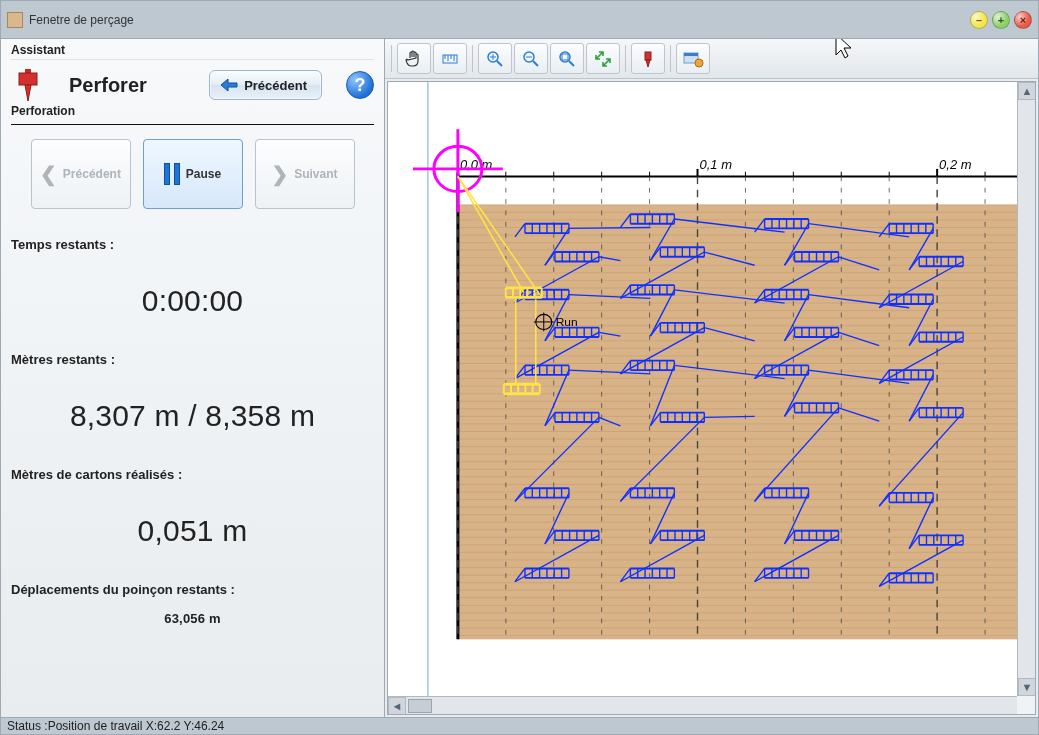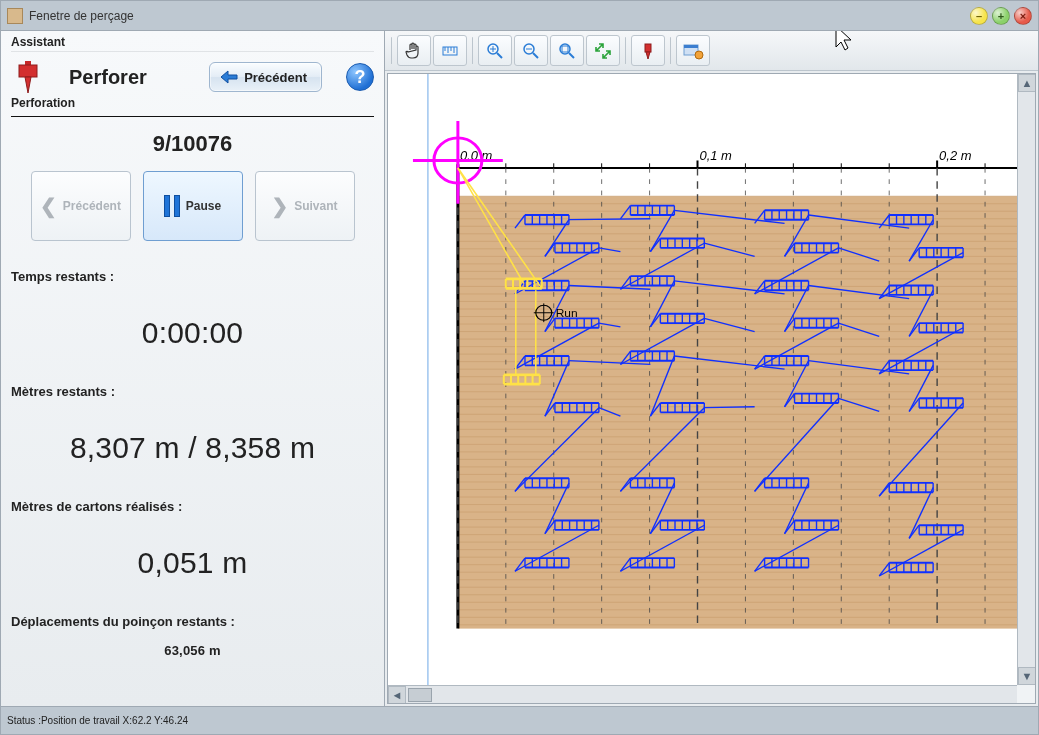--- a/index.html
+++ b/index.html
@@ -5,21 +5,21 @@
   * { box-sizing: border-box; font-family: "Segoe UI", Tahoma, Arial, sans-serif; }
   html, body { margin:0; padding:0; height:100%; background:#8f9aa5; }
   .window {
     width:1039px; height:735px;
     background: linear-gradient(#e8ecef,#e1e6ea);
     border:1px solid #9fa9b3;
     display:flex; flex-direction:column;
     position:relative;
   }
   .titlebar {
-    height:30px;
+    height:38px;
     background: #bec8d1;
     border-bottom:1px solid #9fa9b3;
     display:flex; align-items:center;
     padding:0 6px;
     font-size:12px;
     color:#333;
   }
   .titlebar .doc-icon {
     width:16px; height:16px;
     background:#d8b98c;
@@ -187,24 +187,24 @@
   }
   .vscroll .arr.top { top:0; }
   .vscroll .arr.bot { bottom:0; }
 
   .drawing {
     position:absolute; left:0; top:0; right:18px; bottom:18px;
     background:#ffffff;
   }
 
   .statusbar {
-    height:28px;
+    height:17px;
     background: #bec8d1;
     border-top:1px solid #9fa9b3;
-    font-size:10px; color:#222;
+    font-size:12px; color:#222;
     display:flex; align-items:center;
     padding:0 6px;
   }
 
   .cursor-arrow {
     position:absolute;
     left:450px; top:-6px;
     pointer-events:none;
     z-index:50;
   }
@@ -242,21 +242,20 @@
             <path d="M8 1 L1 7 L8 13 L8 9 L17 9 L17 5 L8 5 Z" fill="#2a7cd6" stroke="#0f4fa0"></path>
           </svg>
           <span>Précédent</span>
         </div>
         <div class="help-icon">?</div>
       </div>
 
       <div class="section-label">Perforation</div>
       <div class="hr"></div>
 
-      <div class="counter">9/10076</div>
 
       <div class="navbtns">
         <div class="navbtn">
           <span class="chev">❮</span>
           <span>Précédent</span>
         </div>
         <div class="navbtn active">
           <span class="pause-bars">
               <span></span>
               <span></span>

